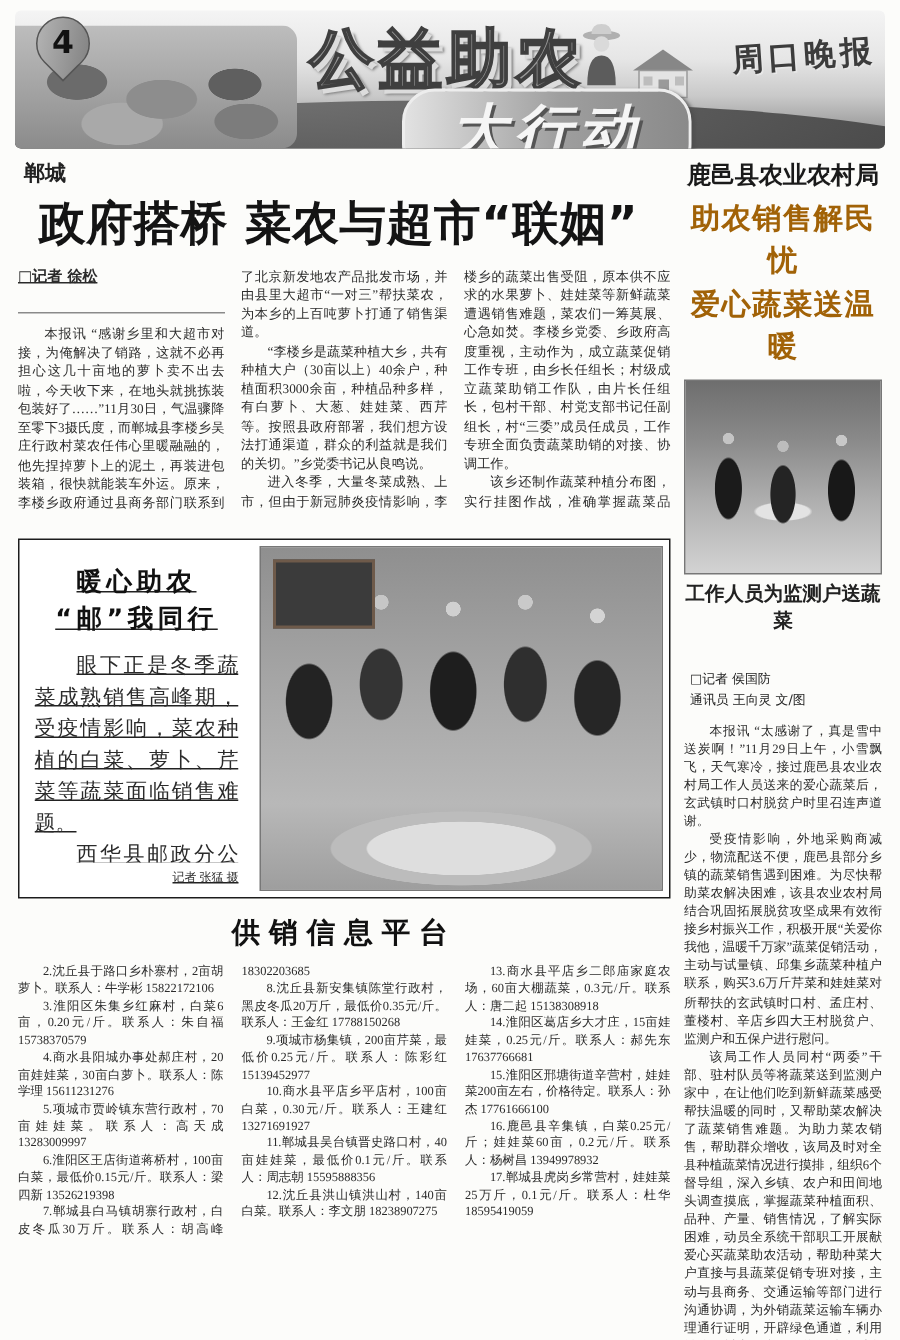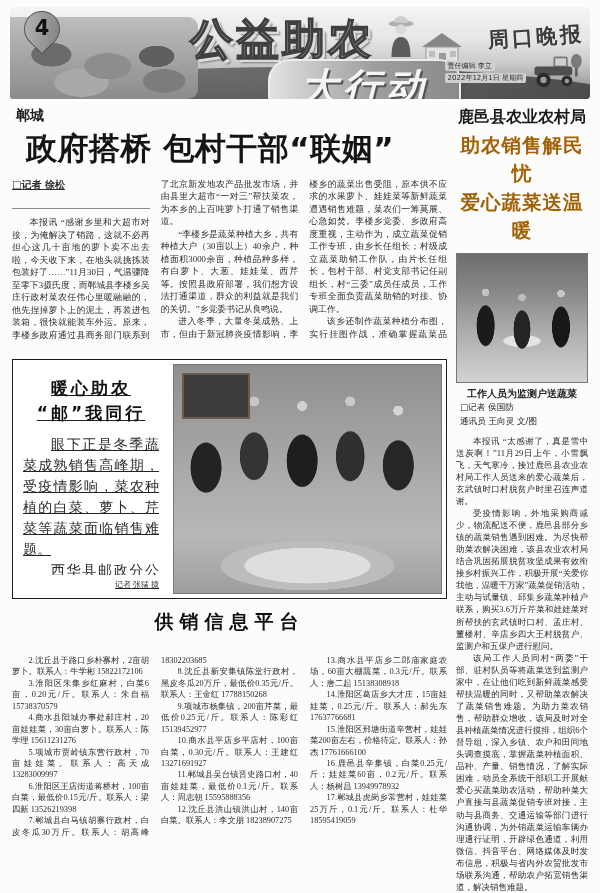--- a/index.html
+++ b/index.html
@@ -37,21 +37,21 @@
     background:linear-gradient(145deg,#b9b9b9,#7e7e7e);
     border:1px solid #555;border-radius:50% 50% 50% 0;
     transform:rotate(-45deg);
   }
   .page-pin span{
     display:block;width:100%;height:100%;transform:rotate(45deg);
     text-align:center;line-height:33px;font-size:21px;font-weight:bold;color:#111;
     font-family:"DejaVu Sans",sans-serif;
   }
   .banner-title{
-    position:absolute;left:180px;top:4px;z-index:4;
+    position:absolute;left:196px;top:4px;z-index:4;
     font-family:Liberation Sans, sans-serif;font-weight:900;font-size:43px;letter-spacing:3px;
     color:#9a9a9a;-webkit-text-stroke:1.2px #3f3f3f;
     text-shadow:3px 3px 0 #dcdcdc,4px 4px 2px #7a7a7a;
   }
   .banner-pill{
     position:absolute;left:258px;top:52px;z-index:5;
     padding:1px 30px 3px;border-radius:22px;
     background:linear-gradient(90deg,#e2e2e2,#9e9e9e 55%,#8a8a8a);
     border:2px solid #ededed;box-shadow:2px 2px 3px #4f4f4f;
     font-family:"DejaVu Sans",sans-serif;font-weight:900;font-style:italic;font-size:38px;
@@ -121,21 +121,21 @@
   }
   .box-photo::before{ 
     content:"";position:absolute;left:8px;top:8px;width:64px;height:42px;
     background:#3b3b3b;border:2px solid #6e5a4a;
   }
 
   
   .classifieds{margin-top:10px;}
   .c-title{
     font-family:"DejaVu Sans",sans-serif;font-weight:900;font-size:19px;letter-spacing:6px;
-    text-align:center;margin:0 0 20px;color:#111;
+    text-align:center;margin:0 0 7px;color:#111;
   }
   .c-cols{
     height:192px;overflow:hidden;
     column-count:3;column-gap:12px;
     font-size:8.3px;line-height:1.38;text-align:justify;color:#2b2b2b;
   }
   .c-item{margin:0;text-indent:2em;}
 
   
   .r-kicker{
@@ -151,21 +151,21 @@
     background:
       radial-gradient(circle 6px at 22% 30%,#c4c4c4 60%,transparent 66%),
       radial-gradient(circle 6px at 50% 34%,#bcbcbc 60%,transparent 66%),
       radial-gradient(circle 6px at 80% 31%,#c8c8c8 60%,transparent 66%),
       radial-gradient(ellipse 15px 34px at 22% 56%,#1b1b1b 58%,transparent 62%),
       radial-gradient(ellipse 14px 32px at 50% 59%,#242424 58%,transparent 62%),
       radial-gradient(ellipse 15px 34px at 80% 57%,#181818 58%,transparent 62%),
       radial-gradient(ellipse 34px 11px at 50% 68%,#e3e3e3 52%,transparent 58%),
       linear-gradient(180deg,#6e6e6e 0%,#898989 30%,#aeaeae 62%,#d3d3d3 100%);
   }
-  .r-caption{font-size:10px;font-weight:bold;text-align:center;margin:4px 0 0;color:#222;}
+  .r-caption{font-size:13px;font-weight:bold;text-align:center;margin:4px 0 24px;color:#222;}
   .r-byline{font-family:"DejaVu Sans",sans-serif;font-size:8.6px;margin:0 0 6px 4px;line-height:1.6;color:#222;}
   .r-body{
     height:478px;overflow:hidden;
     font-size:8.5px;line-height:1.42;text-align:justify;color:#2b2b2b;
   }
 </style>
 </head>
 <body>
 
 <div class="page">
@@ -188,45 +188,28 @@
     <svg class="banner-house" width="48" height="36" viewBox="0 0 48 36">
       <polygon points="4,16 24,2 44,16" fill="#878787"></polygon>
       <rect x="8" y="16" width="32" height="18" fill="#e3e3e3" stroke="#9a9a9a"></rect>
       <rect x="21" y="22" width="7" height="12" fill="#9a9a9a"></rect>
       <rect x="11" y="20" width="6" height="6" fill="#bdbdbd"></rect>
       <rect x="32" y="20" width="6" height="6" fill="#bdbdbd"></rect>
     </svg>
 
     <div class="masthead">
       <span class="np-logo">周口晚报</span>
-      <div class="masthead-row">
-        <div class="edition">
-          <div>责任编辑 李立</div>
-          <div>2022年12月1日 星期四</div>
-        </div>
-        <svg width="54" height="36" viewBox="0 0 60 40">
-          <rect x="50" y="12" width="3" height="14" fill="#5e5e5e"></rect>
-          <ellipse cx="51.5" cy="9" rx="6" ry="8" fill="#7a7a7a"></ellipse>
-          <rect x="26" y="4" width="16" height="13" rx="2" fill="#7d7d7d"></rect>
-          <rect x="28" y="6" width="12" height="8" fill="#cfcfcf"></rect>
-          <rect x="5" y="15" width="42" height="10" rx="3" fill="#4f4f4f"></rect>
-          <circle cx="15" cy="30" r="8" fill="#2c2c2c"></circle>
-            <circle cx="15" cy="30" r="3.5" fill="#9d9d9d"></circle>
-          <circle cx="41" cy="31" r="6" fill="#2c2c2c"></circle>
-            <circle cx="41" cy="31" r="2.5" fill="#9d9d9d"></circle>
-        </svg>
-      </div>
     </div>
   </header>
 
   <div class="content">
 
     <div class="left-area">
       <div class="kicker">郸城</div>
-      <h1 class="headline">政府搭桥 包村干部“联姻”</h1>
+      <h1 class="headline">政府搭桥 菜农与超市“联姻”</h1>
 
       <div class="main-body">
         <p class="byline">□记者 徐松</p>
         <div>
             <p class="para">本报讯 “感谢乡里和大超市对接，为俺解决了销路，这就不必再担心这几十亩地的萝卜卖不出去啦，今天收下来，在地头就挑拣装包装好了……”11月30日，气温骤降至零下3摄氏度，而郸城县李楼乡吴庄行政村菜农任伟心里暖融融的，他先捏掉萝卜上的泥土，再装进包装箱，很快就能装车外运。原来，李楼乡政府通过县商务部门联系到了北京新发地农产品批发市场，并由县里大超市“一对三”帮扶菜农，为本乡的上百吨萝卜打通了销售渠道。</p>
             <p class="para">“李楼乡是蔬菜种植大乡，共有种植大户（30亩以上）40余户，种植面积3000余亩，种植品种多样，有白萝卜、大葱、娃娃菜、西芹等。按照县政府部署，我们想方设法打通渠道，群众的利益就是我们的关切。”乡党委书记从良鸣说。</p>
             <p class="para">进入冬季，大量冬菜成熟、上市，但由于新冠肺炎疫情影响，李楼乡的蔬菜出售受阻，原本供不应求的水果萝卜、娃娃菜等新鲜蔬菜遭遇销售难题，菜农们一筹莫展、心急如焚。李楼乡党委、乡政府高度重视，主动作为，成立蔬菜促销工作专班，由乡长任组长；村级成立蔬菜助销工作队，由片长任组长，包村干部、村党支部书记任副组长，村“三委”成员任成员，工作专班全面负责蔬菜助销的对接、协调工作。</p>
             <p class="para">该乡还制作蔬菜种植分布图，实行挂图作战，准确掌握蔬菜品种、数量等信息；同时建立蔬菜促销台账，主动收集菜农求购信息并安排专人办理，与县商务局、县供销合作社、县农业农村局等单位积极对接，实实在在帮助菜农解决蔬菜销售难题，全面收集供求和价格变动信息，积极协调商贸物流、各大超市及采购商采购，为丰收蔬菜找到出路。</p>
           </div>
       </div>

